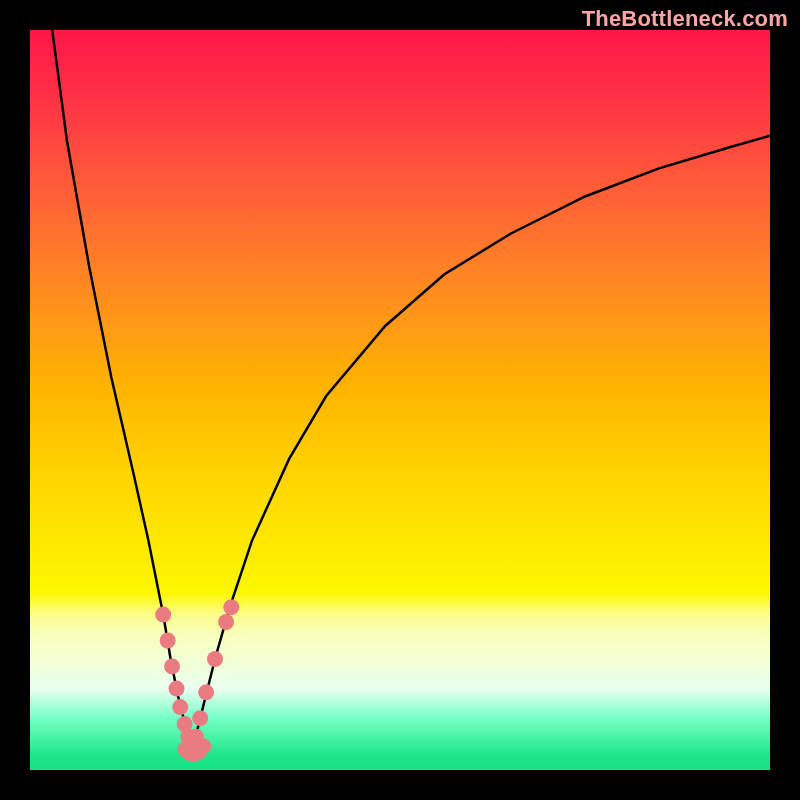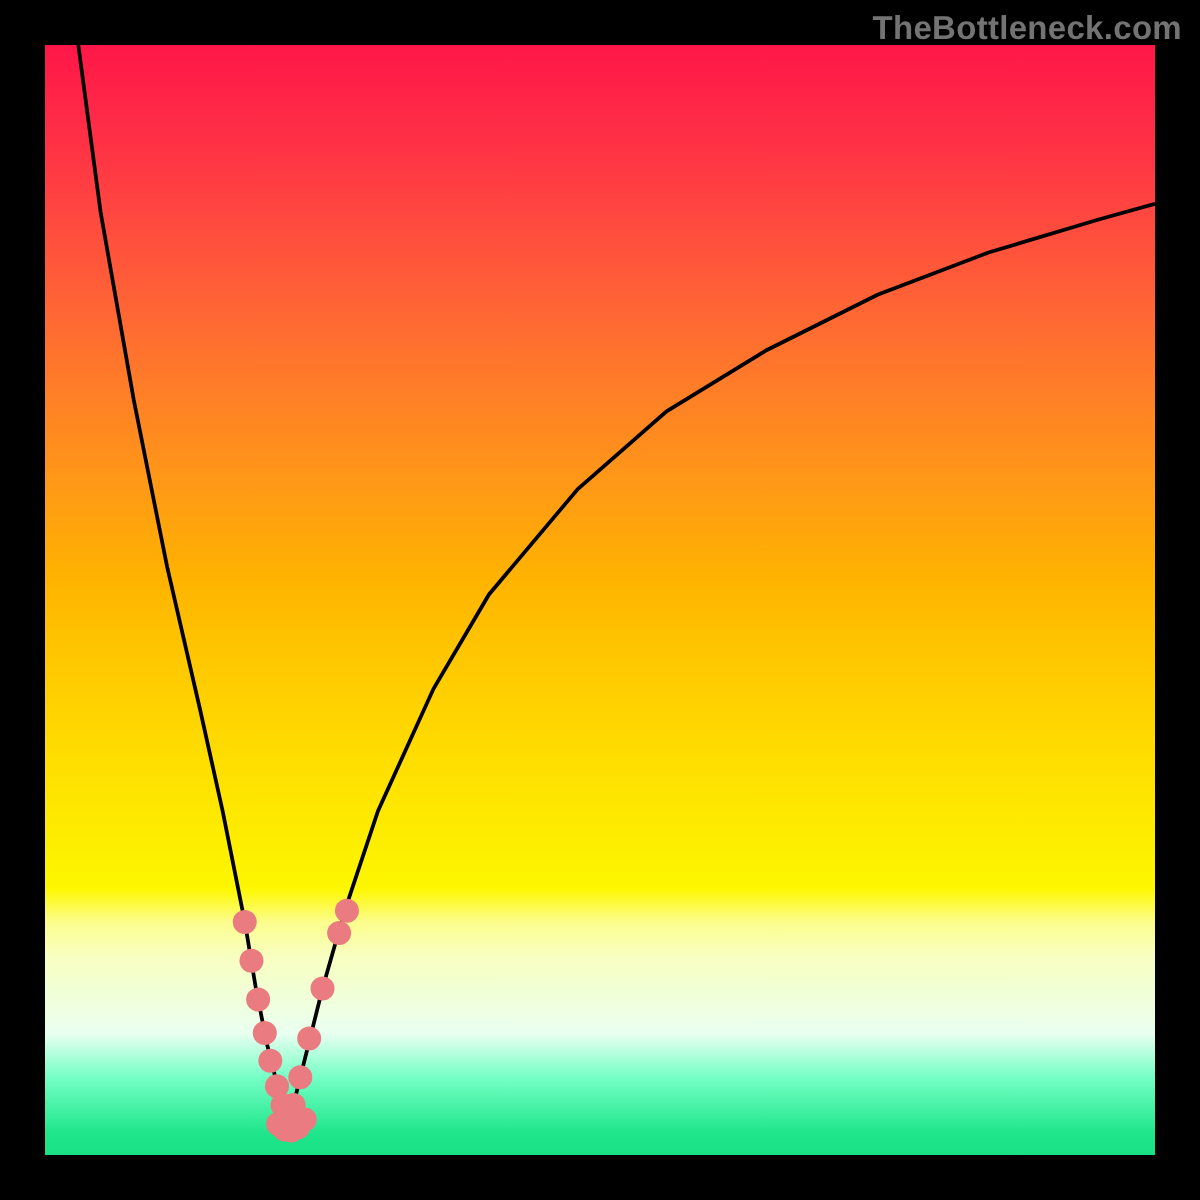--- a/index.html
+++ b/index.html
@@ -37,21 +37,21 @@
       #1ae086 100%
     );
   }
   .watermark {
     position: absolute;
     top: 6px;
     right: 12px;
     font-family: Arial, Helvetica, sans-serif;
     font-size: 22px;
     font-weight: 600;
-    color: #737373;
+    color: #fca5a5;
     letter-spacing: 0.2px;
     user-select: none;
   }
   svg {
     position: absolute;
     inset: 0;
   }
 </style>
 </head>
 <body>

